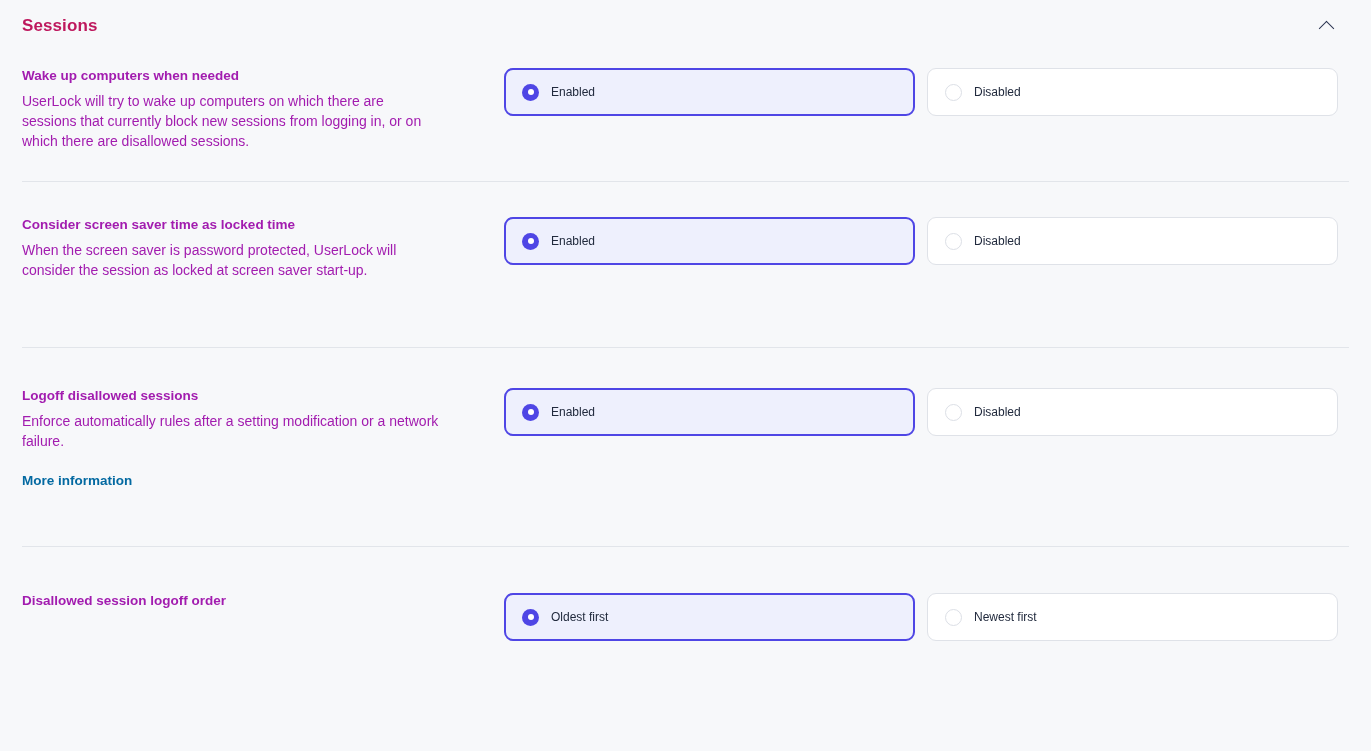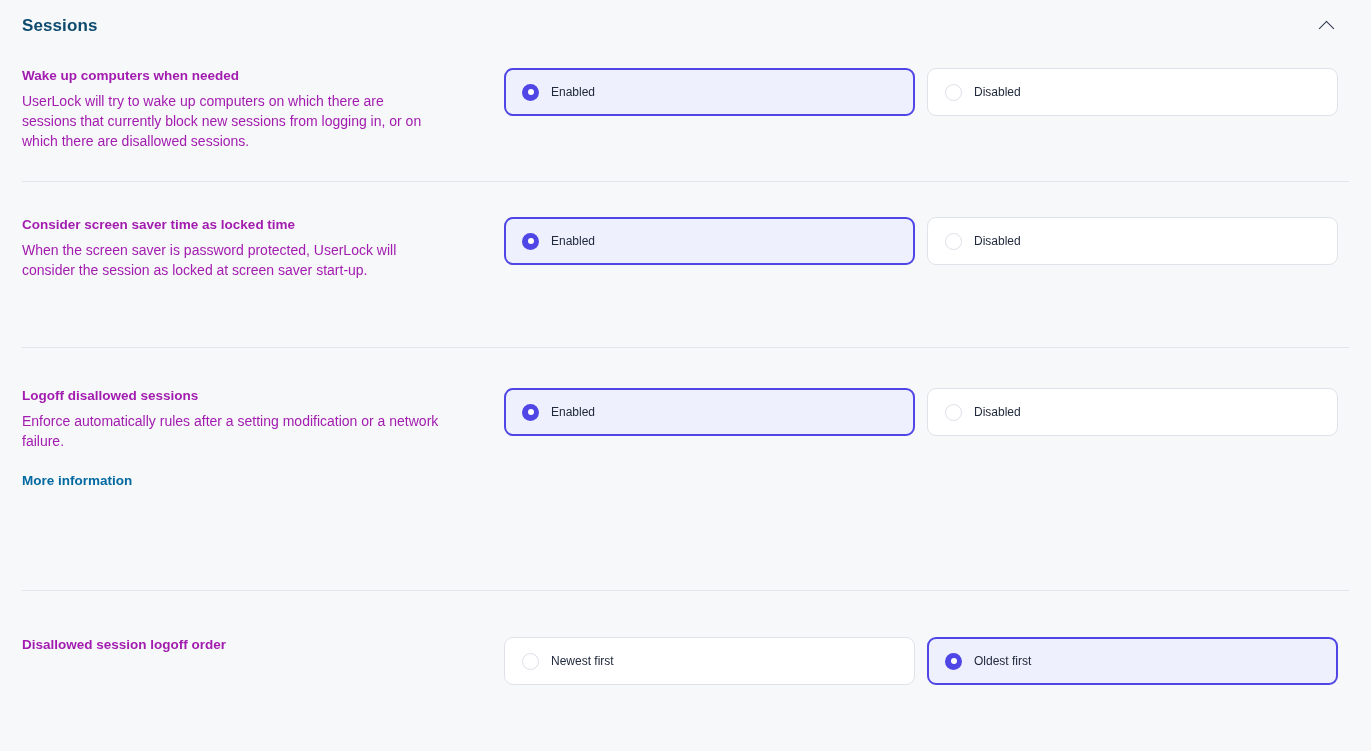--- a/index.html
+++ b/index.html
@@ -29,21 +29,21 @@
     height: 52px;
     display: flex;
     align-items: center;
     justify-content: space-between;
     padding-right: 8px;
   }
 
   .panel-title {
     font-size: 17px;
     font-weight: bold;
-    color: #0c4a6e;
+    color: #be185d;
     letter-spacing: .1px;
   }
 
   .collapse-btn {
     width: 30px;
     height: 30px;
     display: flex;
     align-items: center;
     justify-content: center;
     background: transparent;
@@ -67,21 +67,21 @@
     padding-top: 15px;
   }
 
   .setting-row + .setting-row {
     border-top: 1px solid #e2e5ea;
   }
 
   .row-1 { min-height: 129px; }
   .row-2 { min-height: 166px; padding-top: 34px; }
   .row-3 { min-height: 199px; padding-top: 39px; }
-  .row-4 { padding-top: 45px; margin-top: 44px; }
+  .row-4 { padding-top: 45px; }
 
   .setting-info {
     width: 482px;
     flex: 0 0 482px;
     padding-right: 40px;
   }
 
   .setting-title {
     font-size: 13.5px;
     font-weight: bold;
@@ -223,25 +223,25 @@
             <span class="radio"></span>
             <span class="option-label">Disabled</span>
           </div>
         </div>
       </div>
       <div class="setting-row row-4">
         <div class="setting-info">
           <div class="setting-title">Disallowed session logoff order</div>
         </div>
         <div class="options">
+          <div class="option selected">
+            <span class="radio"></span>
+            <span class="option-label">Oldest first</span>
+          </div>
           <div class="option">
             <span class="radio"></span>
             <span class="option-label">Newest first</span>
           </div>
-          <div class="option selected">
-            <span class="radio"></span>
-            <span class="option-label">Oldest first</span>
-          </div>
         </div>
       </div>
     </div>
 
 </div>
 
 </body></html>

